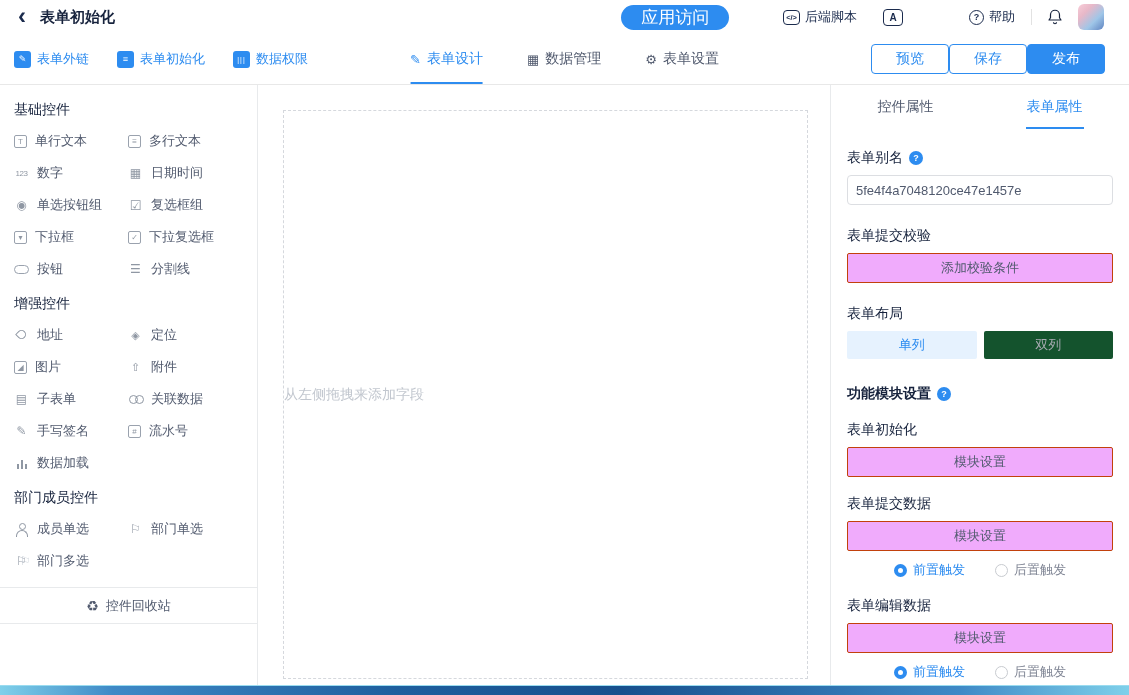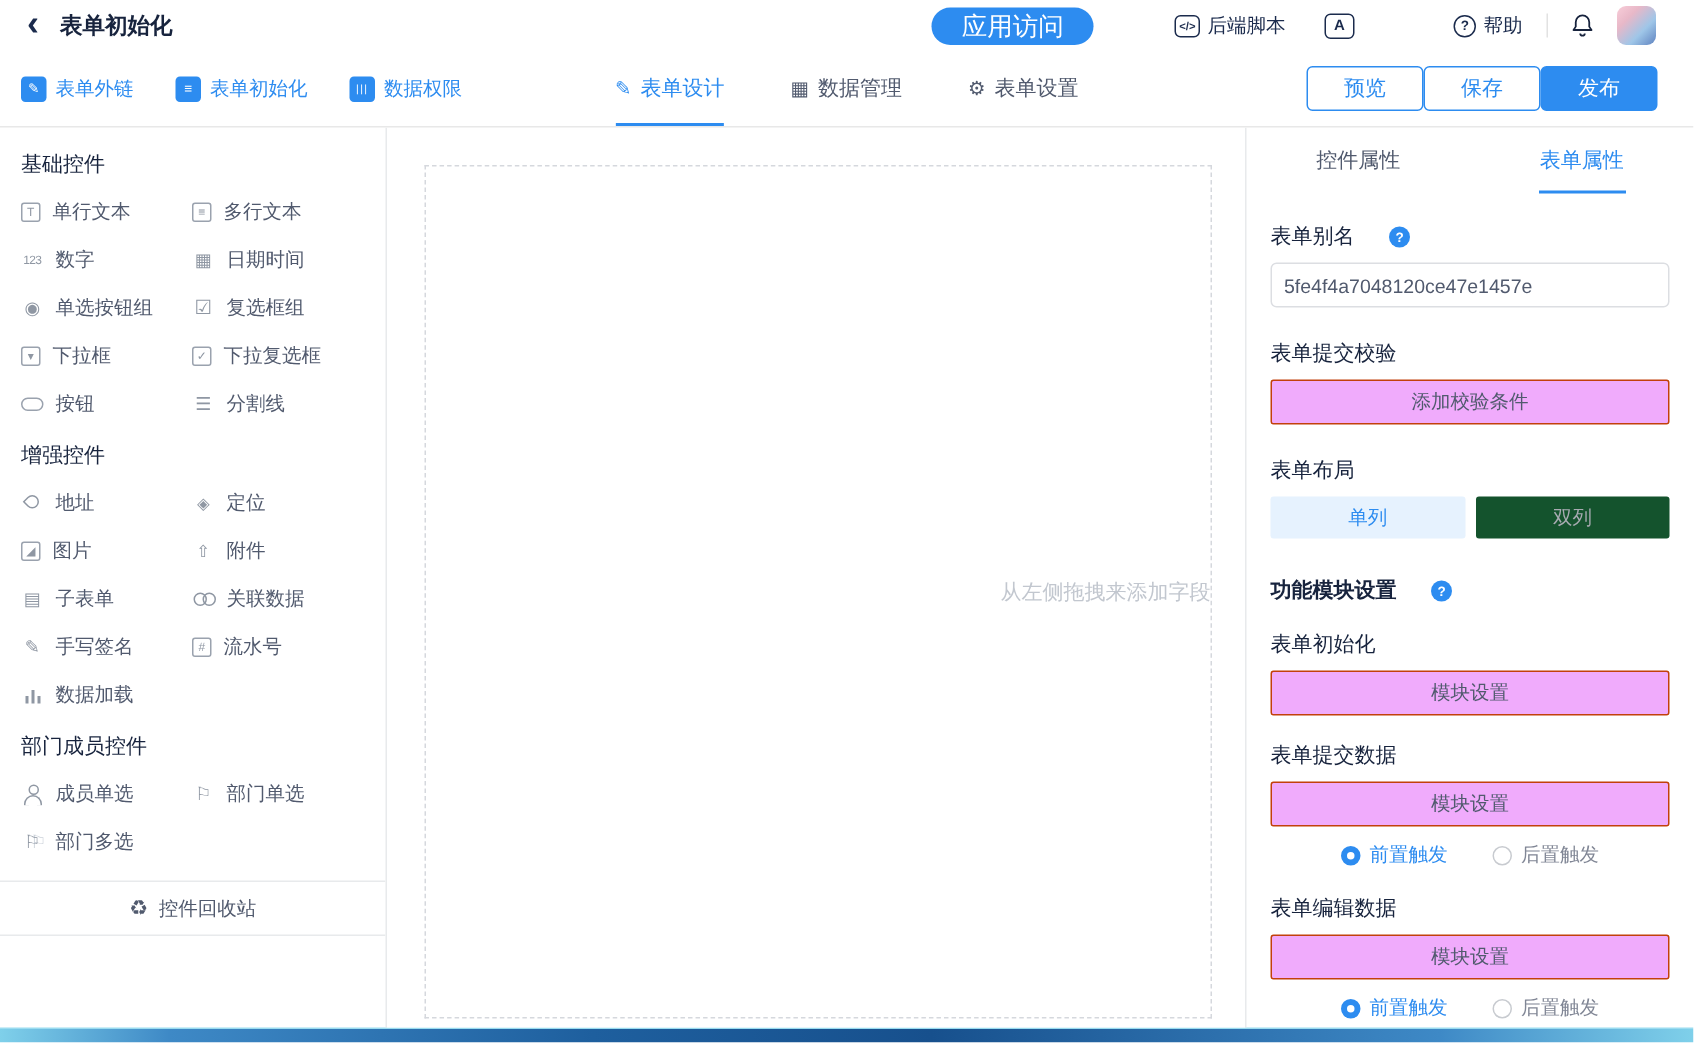--- a/index.html
+++ b/index.html
@@ -74,33 +74,33 @@
   .gi.dbl { filter:drop-shadow(4px 0 0 #ccd2da); }
   .gi.barsico::before { content:""; position:absolute; left:2.5px; bottom:2px; width:2px; height:5px; background:#8f97a3;
                         box-shadow:8px 0 0 #8f97a3; }
   .gi.barsico::after { content:""; position:absolute; left:6.5px; bottom:2px; width:2px; height:9px; background:#8f97a3; }
   .recycle { margin-top:10px; border-top:1px solid var(--bd); border-bottom:1px solid var(--bd); height:37px;
              display:flex; align-items:center; justify-content:center; gap:7px; color:var(--gray); font-size:13px; cursor:pointer; }
   .recycle i { font-style:normal; font-size:14px; }
 
   
   .canvas { flex:1; background:#fff; padding:25px 22px 6px 25px; }
-  .dropzone { width:100%; height:100%; border:1px dashed #d5d8dd; display:flex; align-items:center; justify-content:flex-end; }
+  .dropzone { width:100%; height:100%; border:1px dashed #d5d8dd; display:flex; align-items:center; justify-content:flex-start; }
   .ph { color:#c2c7cf; font-size:14px; }
 
   
   .props { width:299px; border-left:1px solid var(--bd); display:flex; flex-direction:column; overflow:hidden; }
   .ptabs { display:flex; height:44px; flex:none; }
   .ptab { flex:1; display:flex; align-items:center; justify-content:center; font-size:14px; color:var(--gray);
           cursor:pointer; position:relative; }
   .ptab.active { color:var(--p); }
   .ptab.active::after { content:""; position:absolute; bottom:0; left:50%; transform:translateX(-50%); width:58px;
                         height:2px; background:var(--p); }
   .pbody { padding:10px 16px 0; font-size:14px; overflow:hidden; }
-  .lrow { display:flex; align-items:center; gap:23px; color:var(--dark); margin:22px 0 8px; }
+  .lrow { display:flex; align-items:center; gap:6px; color:var(--dark); margin:22px 0 8px; }
   .lrow.first { margin-top:10px; }
   .lrow.boldrow { font-weight:bold; margin-top:26px; }
   .msec .lrow { margin-top:18px; }
   .helpdot { width:14px; height:14px; border-radius:50%; background:var(--p); color:#fff; font-size:9px; font-weight:bold;
              display:inline-flex; align-items:center; justify-content:center; font-style:normal; }
   input.alias { width:100%; height:30px; border:1px solid #dcdee2; border-radius:4px; padding:0 8px; font-size:13px;
                 color:var(--gray); font-family:inherit; outline:none; }
   .graybtn { width:100%; height:30px; background:#f0abfc; border:1px solid #c2410c; border-radius:2px; color:var(--gray);
              font-size:13px; cursor:pointer; font-family:Liberation Mono, monospace; }
   .seg { display:flex; gap:7px; }

